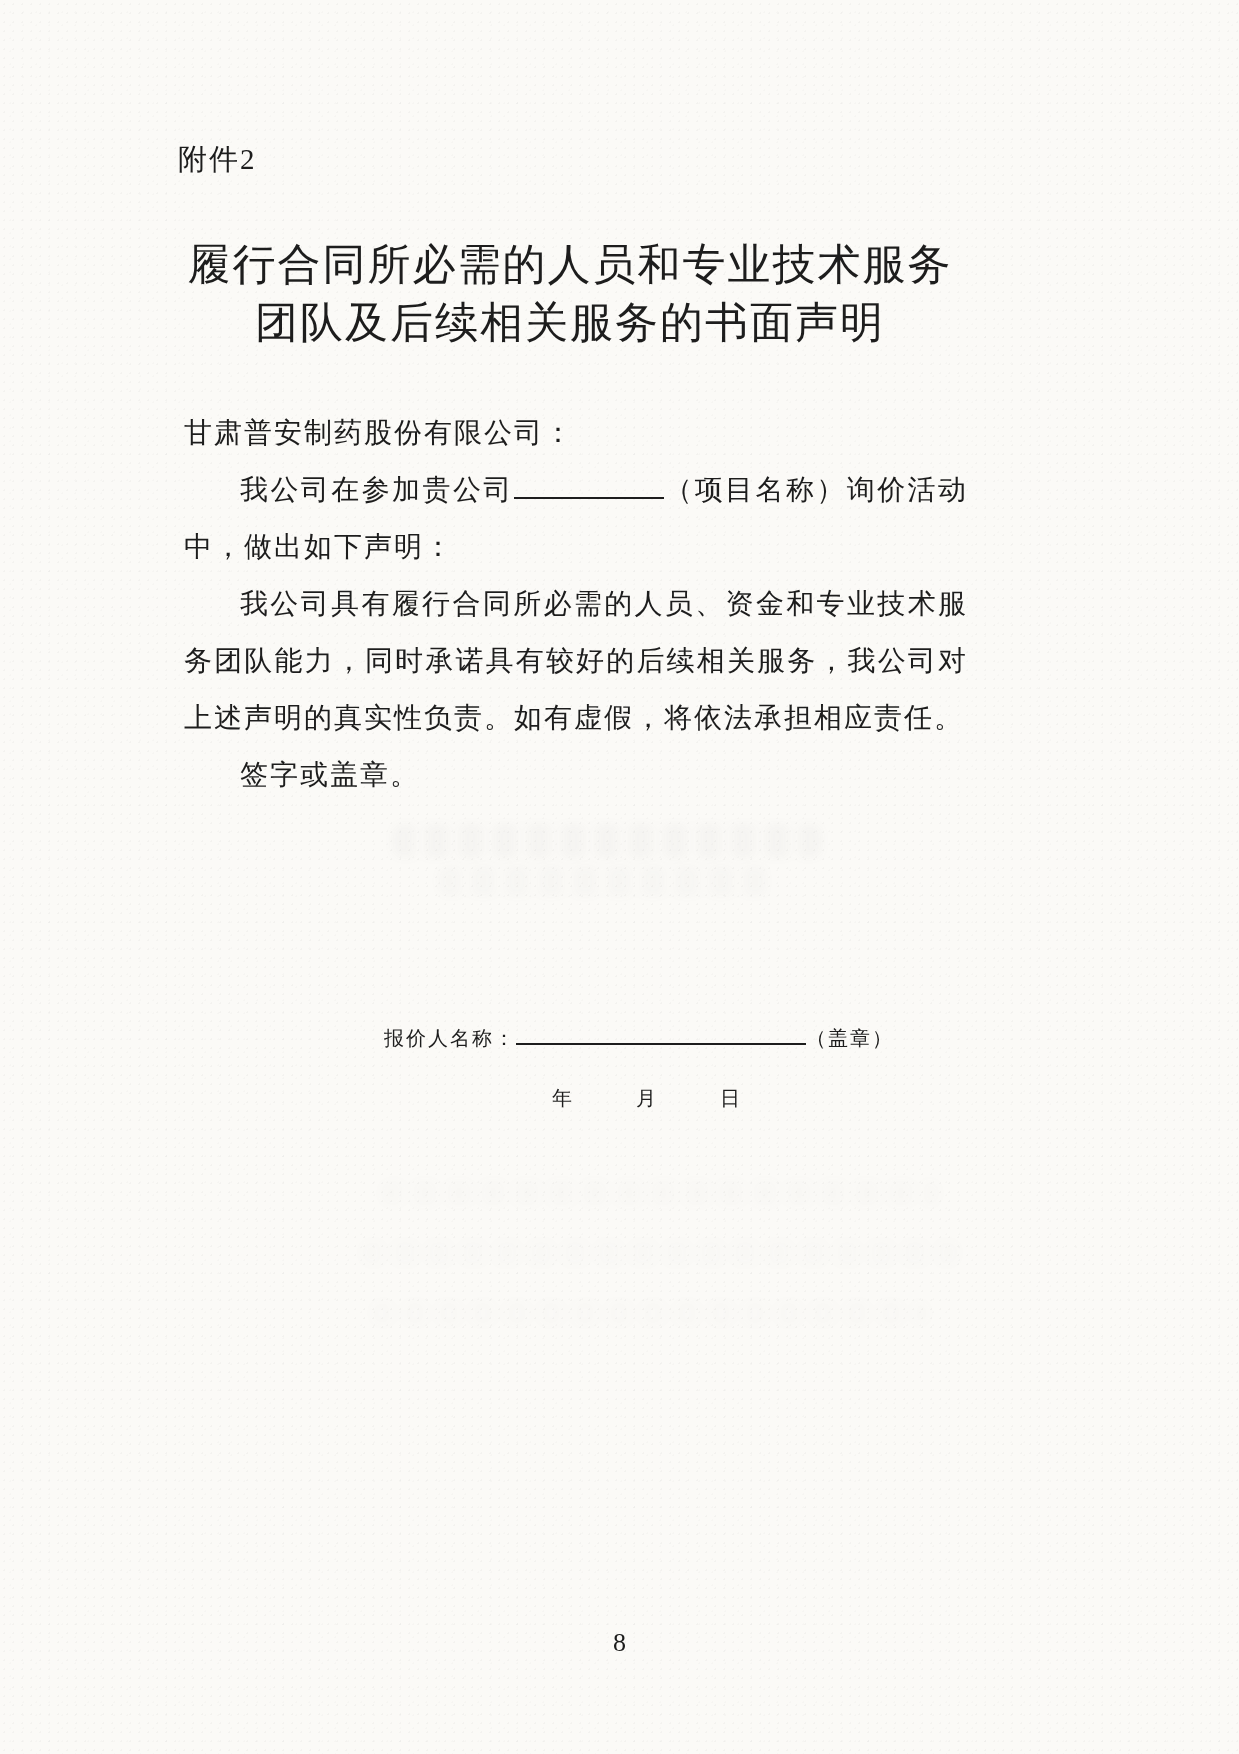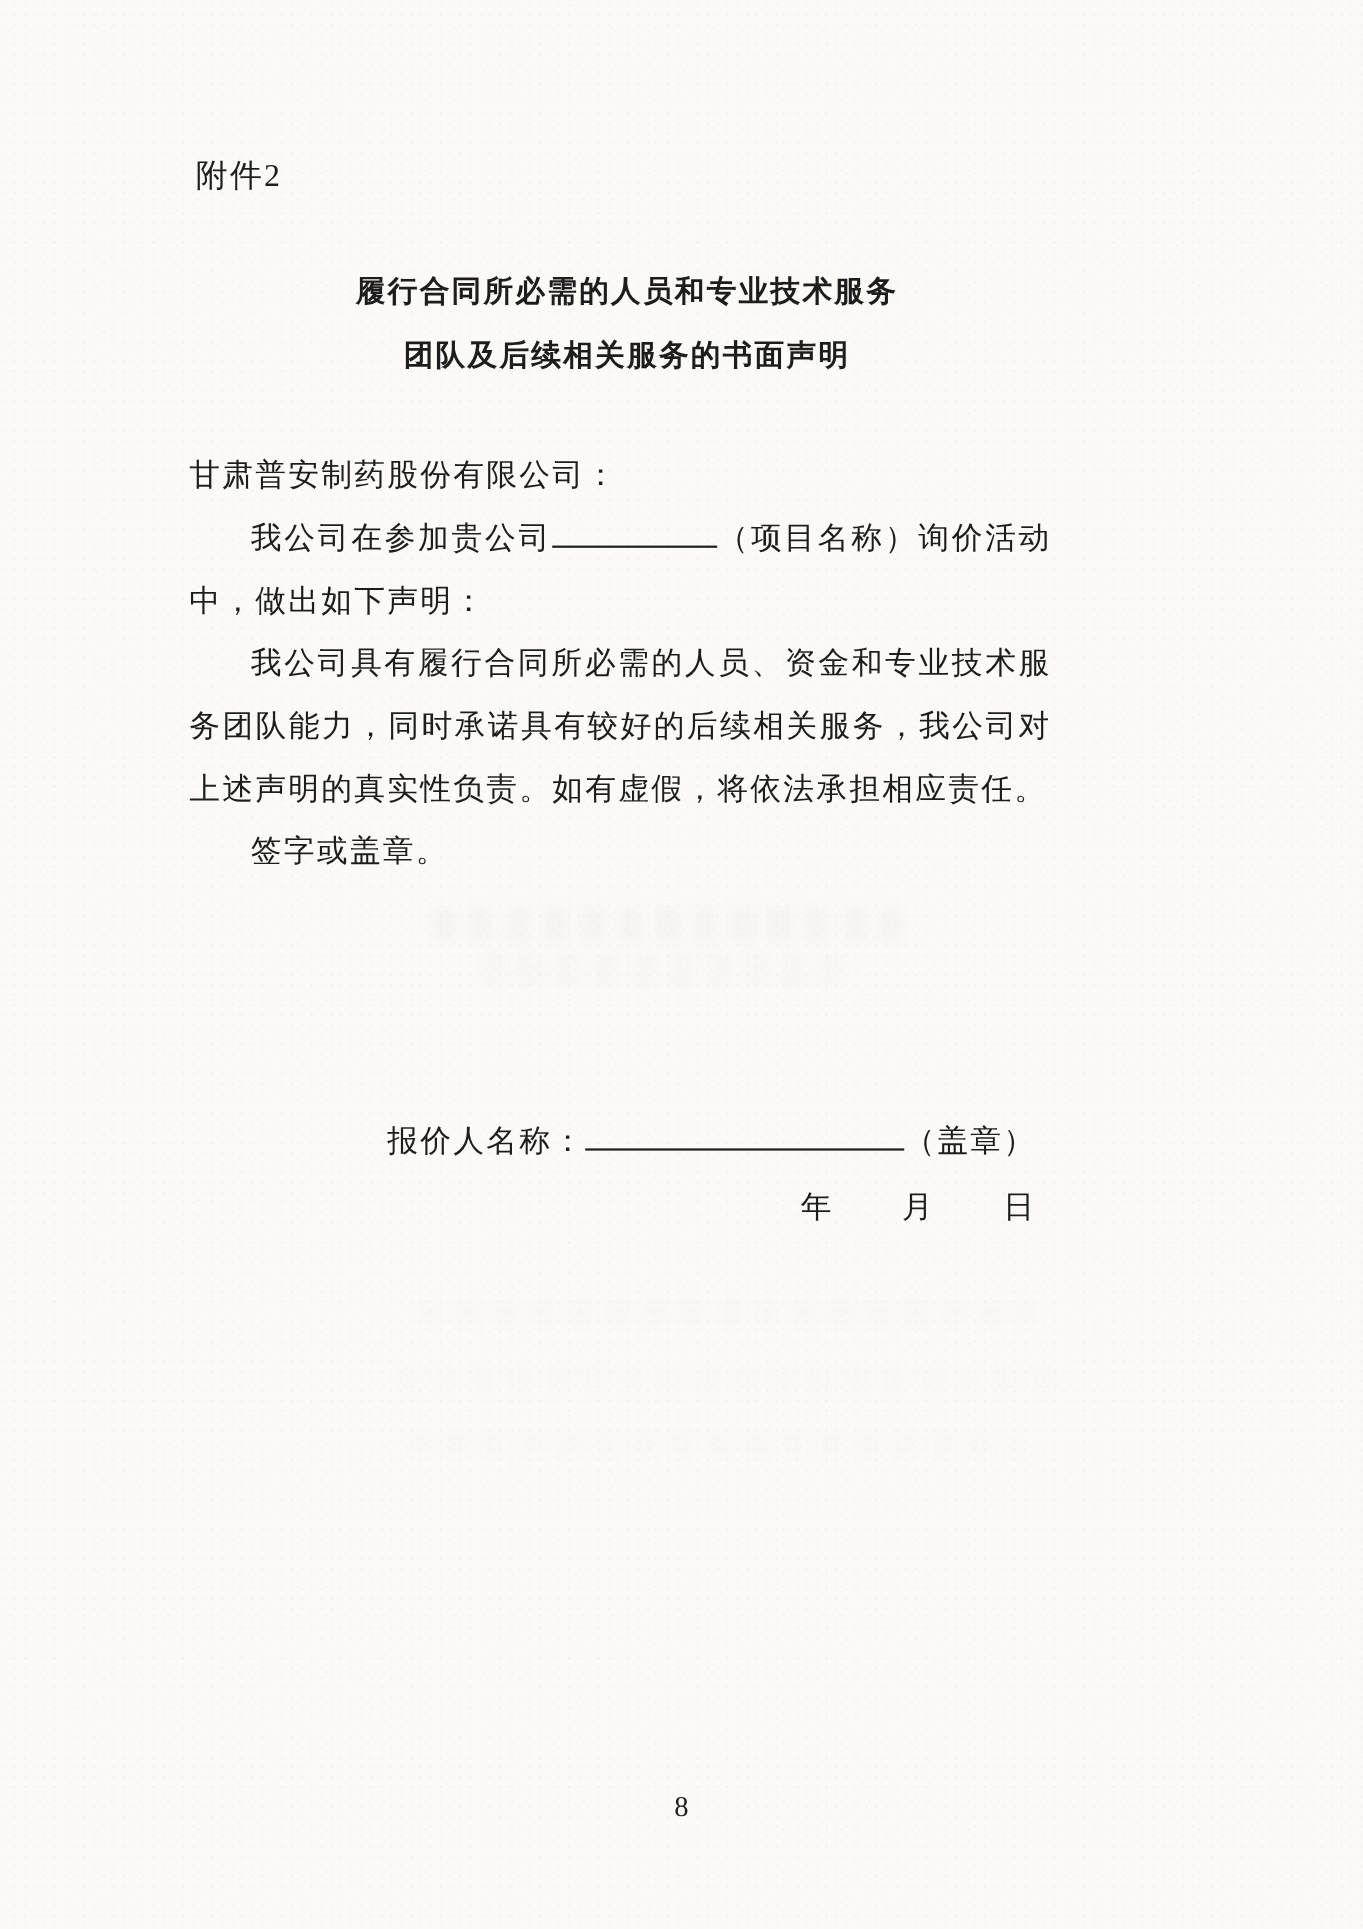--- a/index.html
+++ b/index.html
@@ -22,40 +22,39 @@
     overflow:hidden;
     padding-left:37px;
   }
   .attachment{
     position:absolute;left:178px;top:140px;
     font-size:29px;letter-spacing:2px;
   }
   .title{
     position:absolute;left:178px;top:236px;width:784px;
     text-align:center;
-    font-size:27px;line-height:58px;letter-spacing:2px;
-    font-weight:bold;margin:0;
+    font-size:43px;line-height:58px;letter-spacing:2px;
+    font-weight:normal;margin:0;
   }
   .bodytext{
-    position:absolute;left:172px;top:404px;width:784px;
+    position:absolute;left:184px;top:404px;width:784px;
     font-size:28px;line-height:57px;letter-spacing:2px;
     text-align:justify;
   }
   .para{margin:0;text-indent:2em;}
   .para.noindent{text-indent:0;}
   .blank-inline{
     display:inline-block;width:150px;height:1em;
     border-bottom:2px solid var(--ink);
     vertical-align:baseline;
   }
   .sig-block{
-    position:absolute;left:352px;top:1008px;
-    font-size:28px;line-height:60px;letter-spacing:2px;
+    position:absolute;left:384px;top:1008px;
+    font-size:20px;line-height:60px;letter-spacing:2px;
     white-space:nowrap;
-    text-align:right;
   }
   .sig-row{margin:0;}
   .sig-line-long{
     display:inline-block;width:290px;height:1em;
     border-bottom:2px solid var(--ink);vertical-align:baseline;
   }
   .sig-line-short{
     display:inline-block;width:78px;height:1em;
     border-bottom:2px solid var(--ink);vertical-align:baseline;
   }

